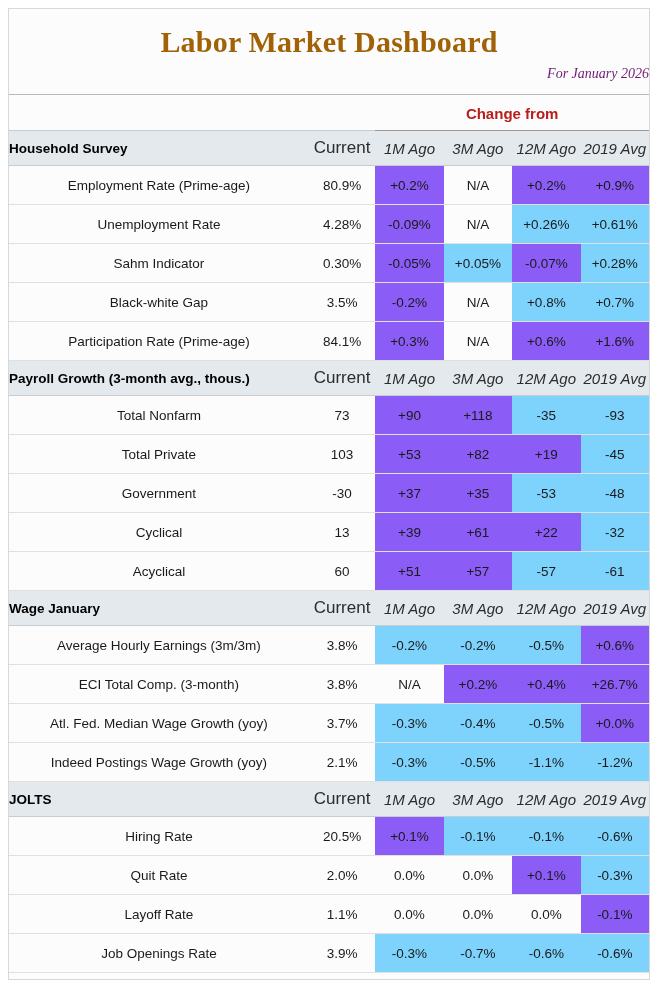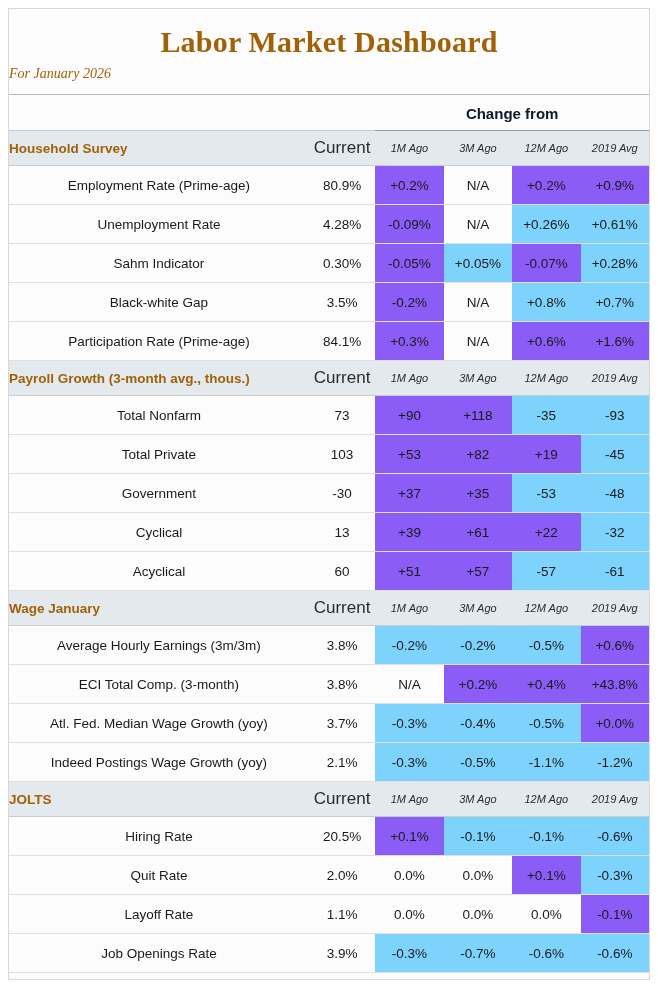--- a/index.html
+++ b/index.html
@@ -31,25 +31,25 @@
   .title {
     text-align: center;
     font-family: "Liberation Serif", serif;
     font-weight: bold;
     font-size: 30px;
     color: #a16207;
     padding-top: 16px;
     letter-spacing: 0.2px;
   }
   .subtitle {
-    text-align: left;
+    text-align: right;
     font-family: "Liberation Serif", serif;
     font-style: italic;
     font-size: 14px;
-    color: #a16207;
+    color: #701a75;
     padding-top: 7px;
     padding-bottom: 12px;
   }
   table.grid {
     border-collapse: collapse;
     width: 100%;
     table-layout: fixed;
     font-size: 13.5px;
     color: #1a1a1a;
   }
@@ -60,46 +60,46 @@
   .toprule-row td {
     height: 1px;
     padding: 0;
     border-top: 1px solid #b9b9b9;
   }
   .changefrom-row td {
     height: 34px;
     text-align: center;
     font-weight: bold;
     font-size: 15px;
-    color: #0f172a;
+    color: #b91c1c;
   }
   .changefrom-underline {
     border-bottom: 1px solid #9a9a9a;
   }
   .section-row td {
     background: #e3e9ed;
     height: 34px;
     border-top: 1px solid #c6cdd2;
     border-bottom: 1px solid #c6cdd2;
   }
   .section-label {
     font-weight: bold;
     font-size: 13.5px;
     padding-left: 10px;
     text-align: left;
-    color: #a16207;
+    color: #000000;
   }
   .section-current {
     text-align: center;
     font-size: 17px;
     color: #2c2c2c;
   }
   .section-period {
     text-align: center;
-    font-size: 11px;
+    font-size: 15px;
     font-style: italic;
     color: #2c2c2c;
   }
   .data-row td {
     height: 38px;
     border-bottom: 1px solid #e0e0e0;
   }
   .data-row .label {
     text-align: center;
     font-size: 13.5px;
@@ -256,21 +256,21 @@
             <td class="val neg">-0.2%</td>
             <td class="val neg">-0.5%</td>
             <td class="val pos">+0.6%</td>
           </tr>
           <tr class="data-row">
             <td class="label indent1">ECI Total Comp. (3-month)</td>
             <td class="val">3.8%</td>
             <td class="val none">N/A</td>
             <td class="val pos">+0.2%</td>
             <td class="val pos">+0.4%</td>
-            <td class="val pos">+43.8%</td>
+            <td class="val pos">+26.7%</td>
           </tr>
           <tr class="data-row">
             <td class="label indent1">Atl. Fed. Median Wage Growth (yoy)</td>
             <td class="val">3.7%</td>
             <td class="val neg">-0.3%</td>
             <td class="val neg">-0.4%</td>
             <td class="val neg">-0.5%</td>
             <td class="val pos">+0.0%</td>
           </tr>
           <tr class="data-row">

